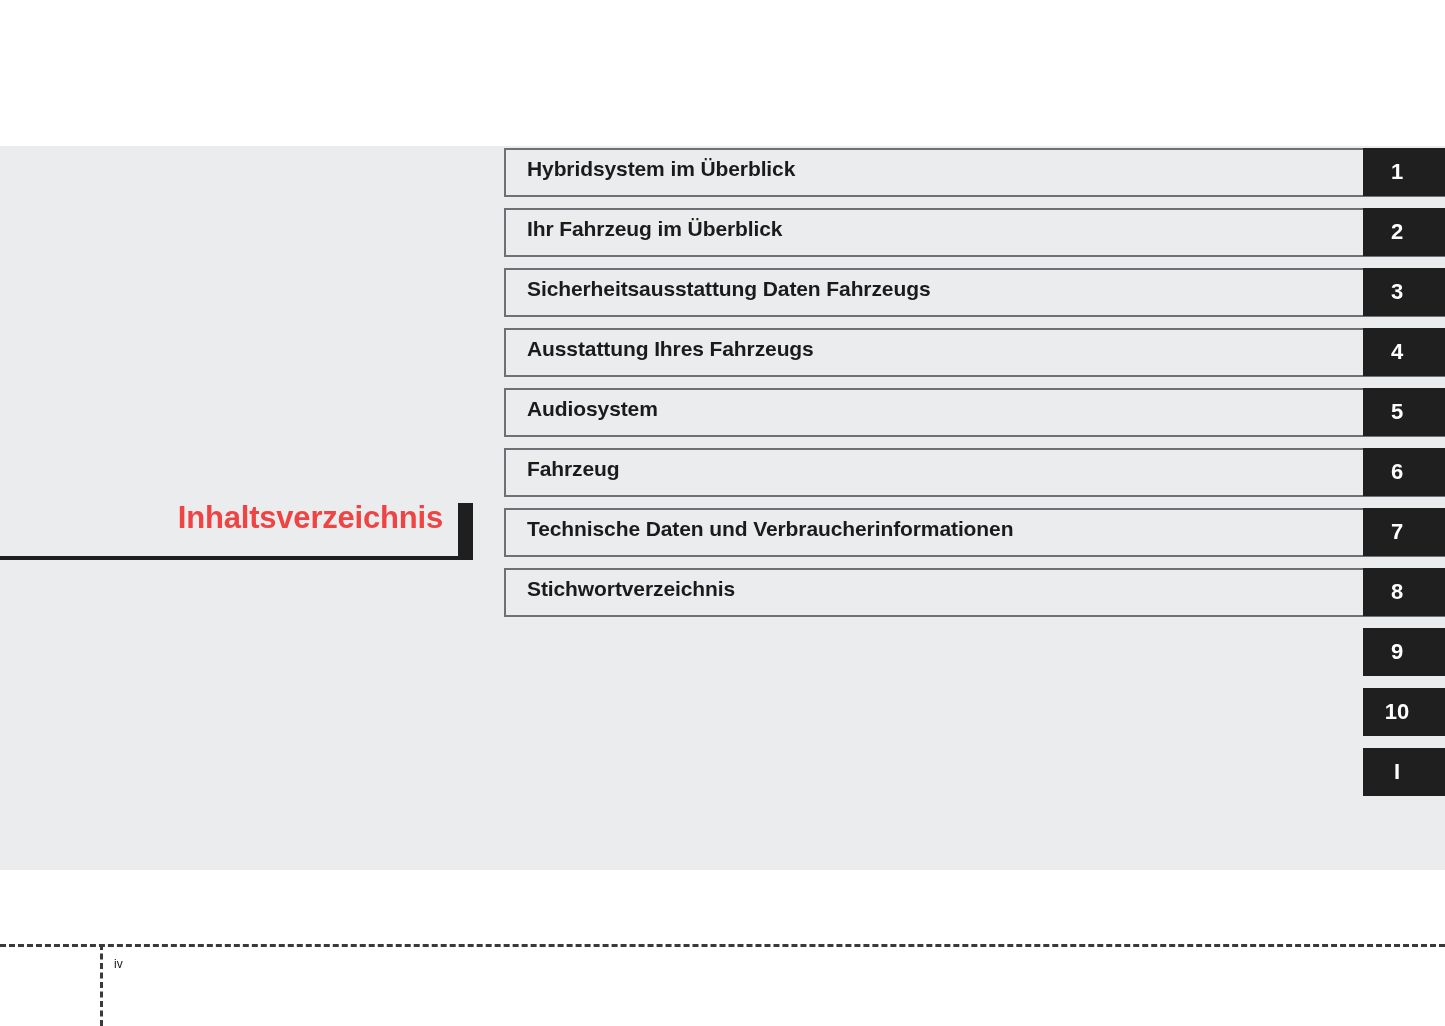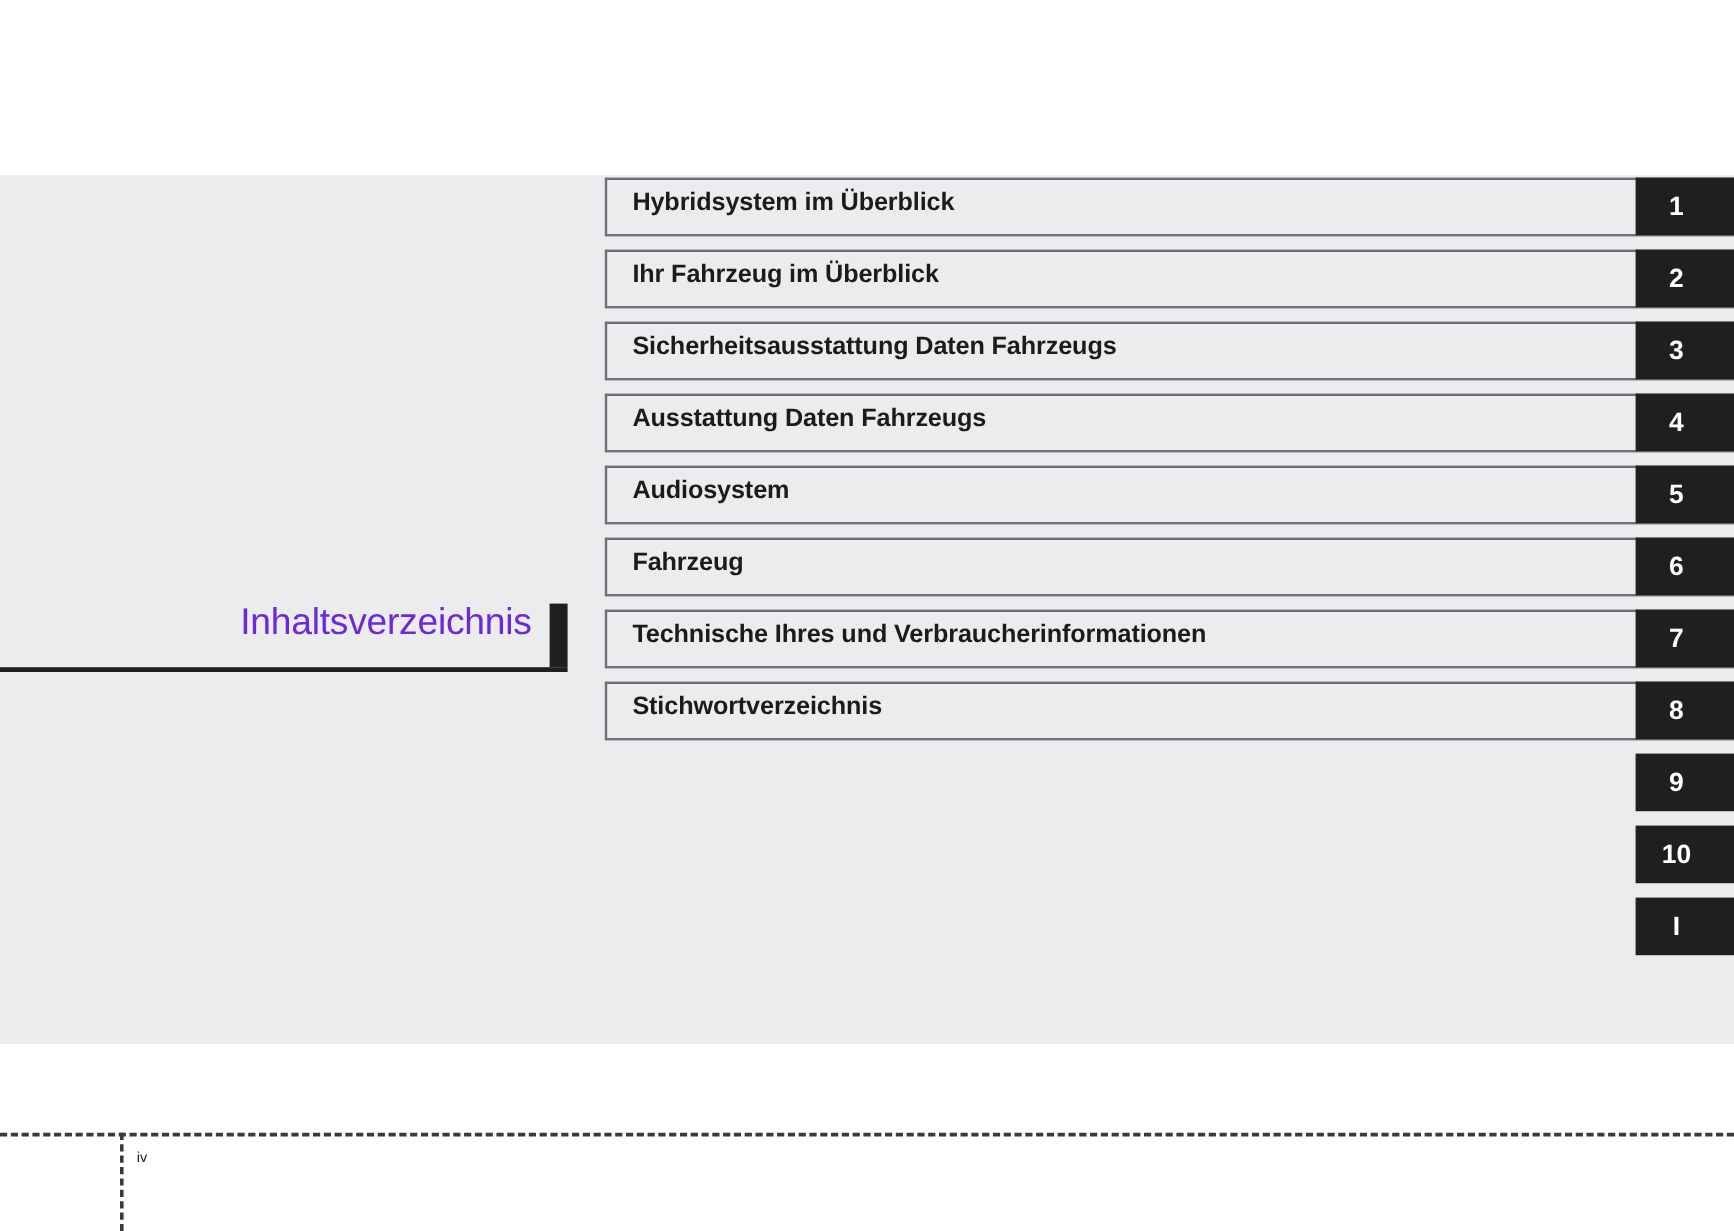--- a/index.html
+++ b/index.html
@@ -35,22 +35,22 @@
     left: 0;
     top: 495px;
     width: 473px;
     height: 70px;
   }
   .title-text {
     position: absolute;
     right: 30px;
     top: 0px;
     font-size: 31px;
-    font-weight: normal;
-    color: #6d28d9;
+    font-weight: bold;
+    color: #ef4444;
     letter-spacing: -0.2px;
     white-space: nowrap;
     line-height: 46px;
   }
   .title-bar {
     position: absolute;
     left: 458px;
     top: 8px;
     width: 15px;
     height: 53px;
@@ -161,30 +161,30 @@
     <div class="row">
       <span class="row-label">Hybridsystem im Überblick</span>
     </div>
     <div class="row">
       <span class="row-label">Ihr Fahrzeug im Überblick</span>
     </div>
     <div class="row">
       <span class="row-label">Sicherheitsausstattung Daten Fahrzeugs</span>
     </div>
     <div class="row">
-      <span class="row-label">Ausstattung Daten Fahrzeugs</span>
+      <span class="row-label">Ausstattung Ihres Fahrzeugs</span>
     </div>
     <div class="row">
       <span class="row-label">Audiosystem</span>
     </div>
     <div class="row">
       <span class="row-label">Fahrzeug</span>
     </div>
     <div class="row">
-      <span class="row-label">Technische Ihres und Verbraucherinformationen</span>
+      <span class="row-label">Technische Daten und Verbraucherinformationen</span>
     </div>
     <div class="row">
       <span class="row-label">Stichwortverzeichnis</span>
     </div>
   </div>
 
   <div class="tabs">
     <div class="tab">
       <span class="tab-label">1</span>
     </div>

